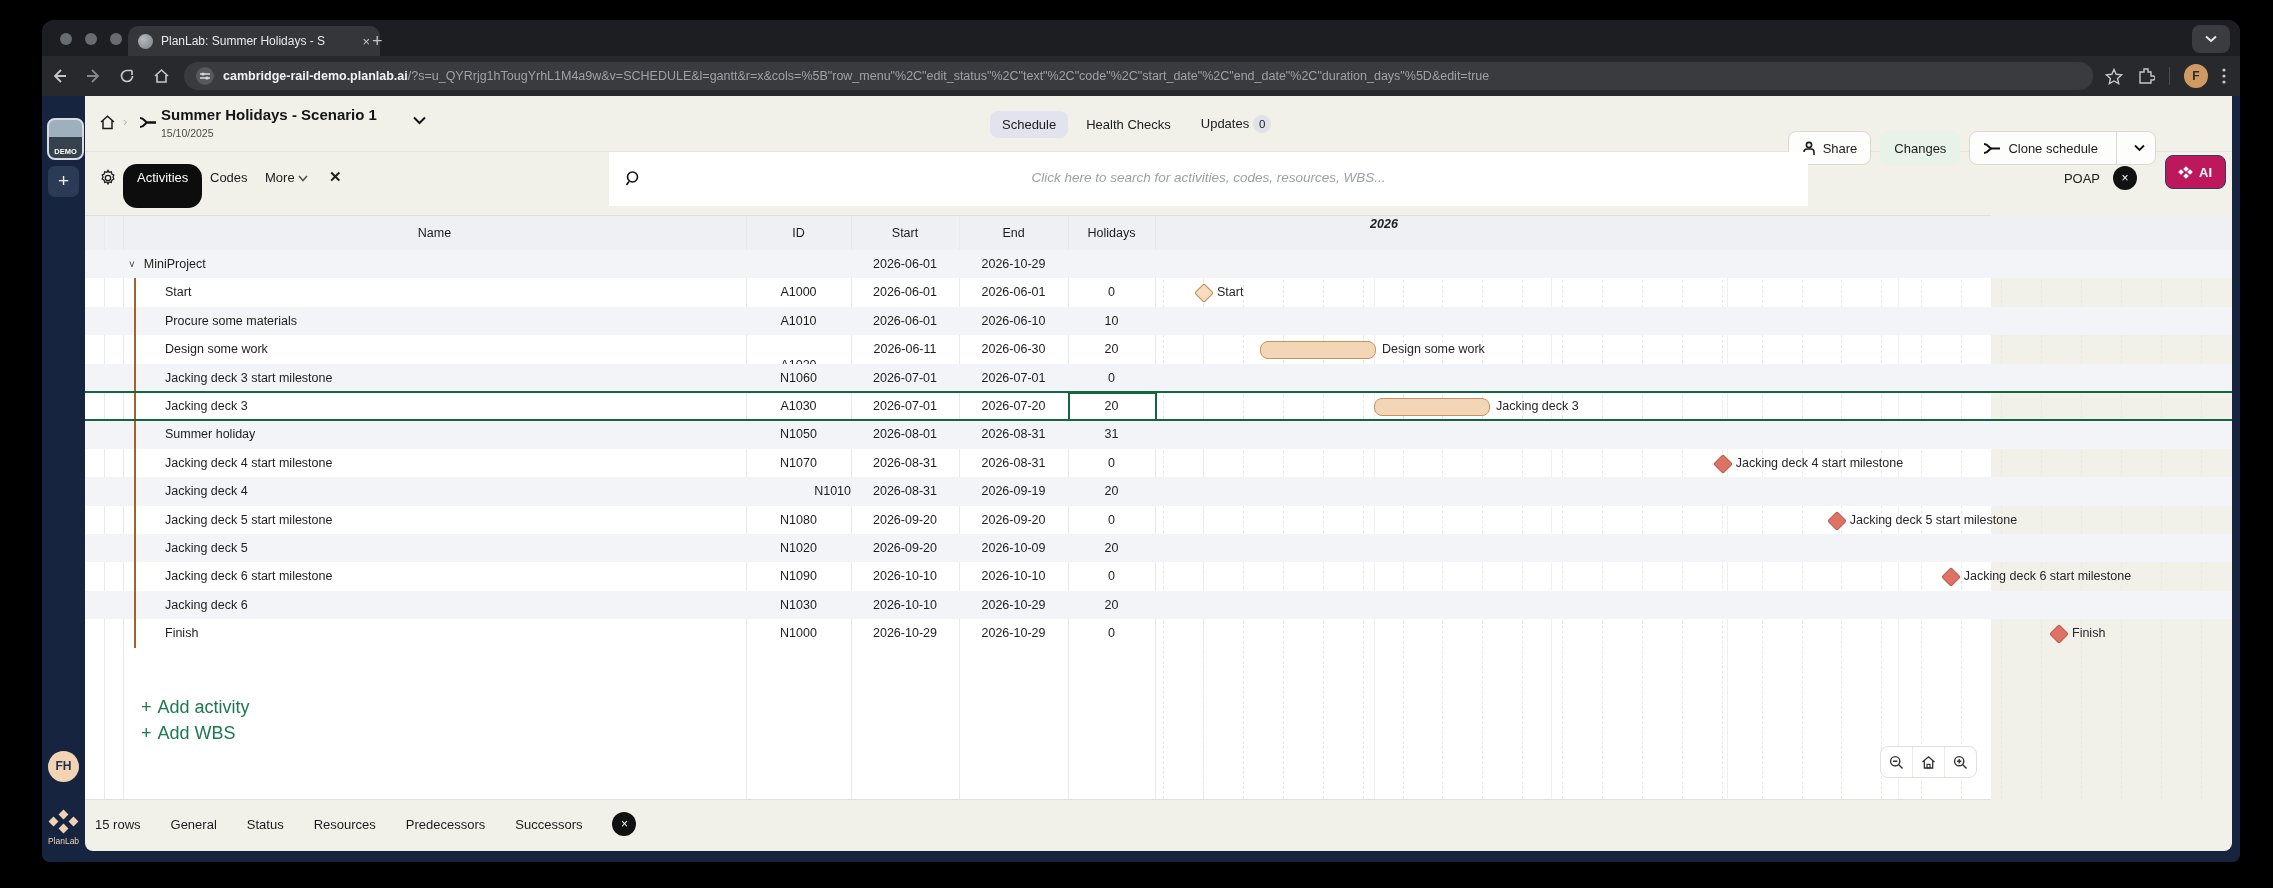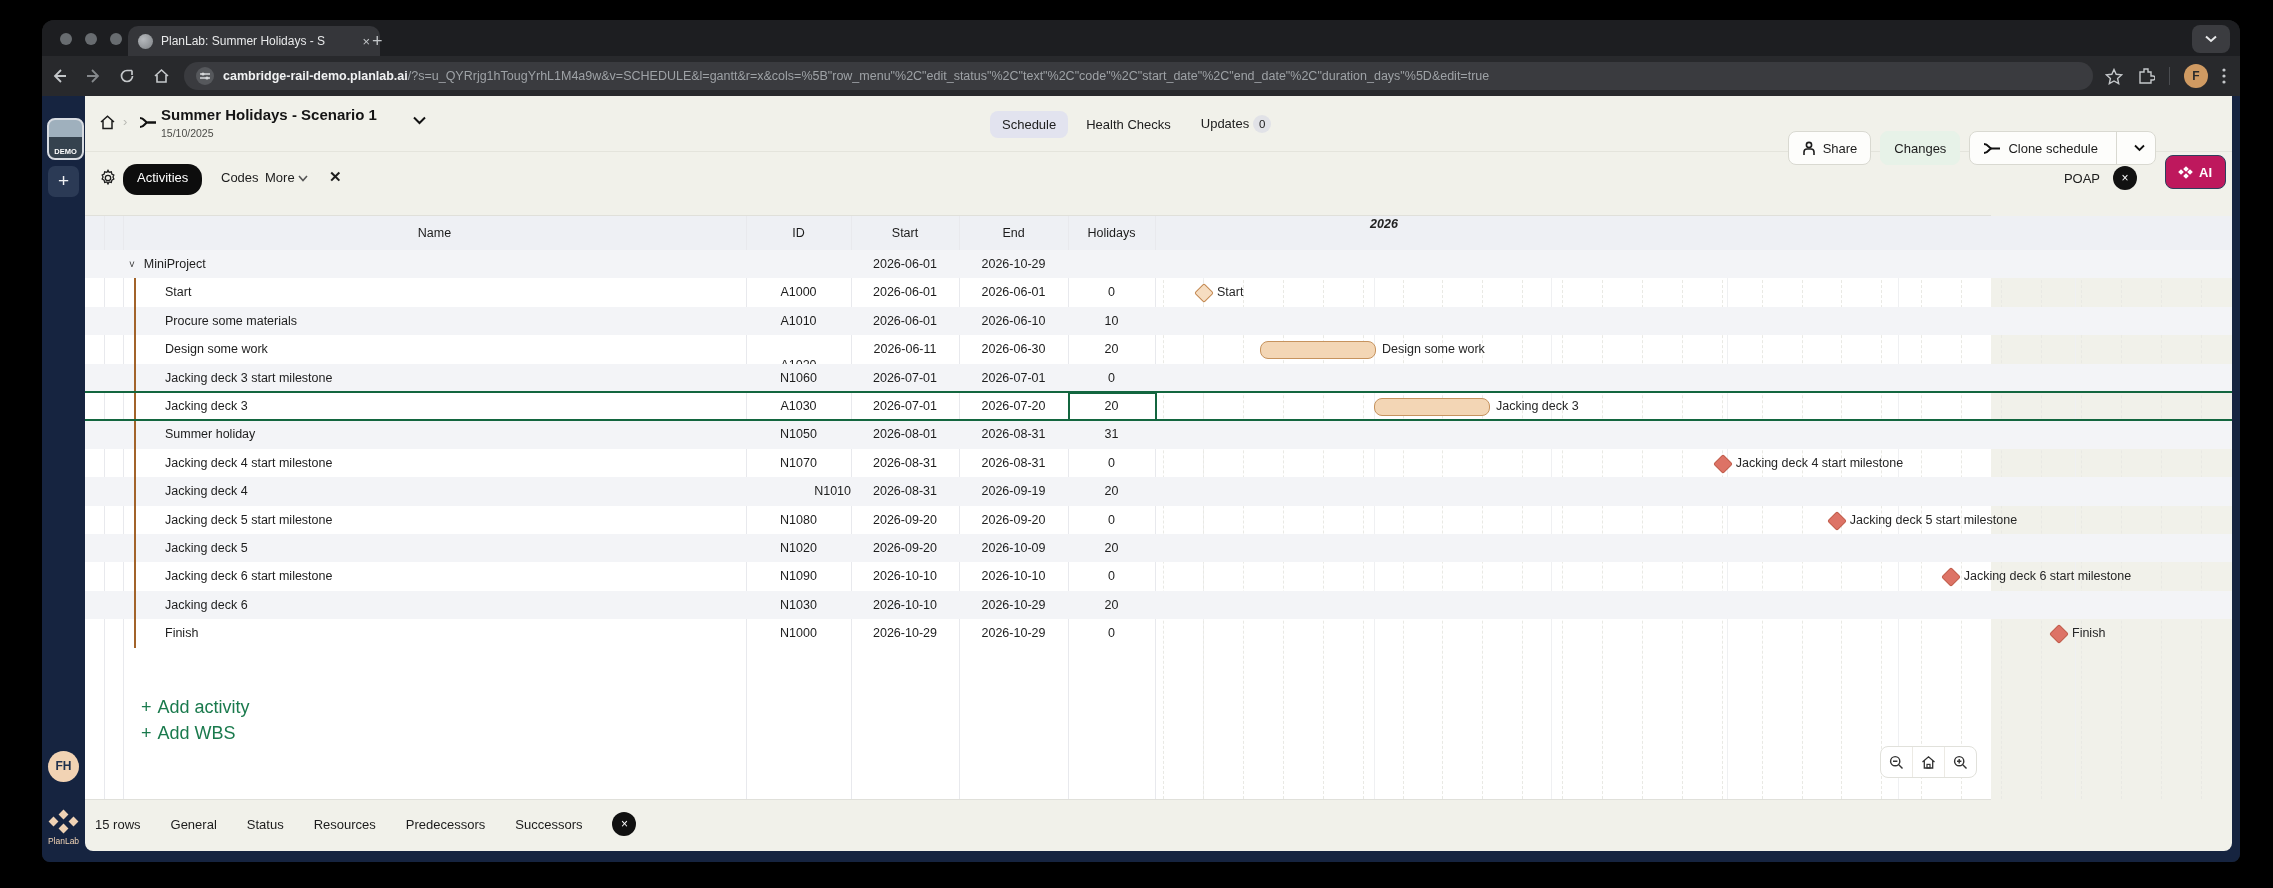--- a/index.html
+++ b/index.html
@@ -67,23 +67,23 @@
   .hbtn.mint{background:#e7f2e8;border-color:#e7f2e8;}
   .hbtn.split{padding-right:0;}
   .splitdiv{width:1px;height:32px;background:#d9d9d1;margin-left:11px;}
   .splitchev{padding:0 10px;}
   .hbtn.ai{background:#be185d;border-color:#2e3f5c;color:#fff;font-weight:bold;margin-top:48px;}
   .ai .dcluster{width:13px;height:11px;}
   .ai .dmd{width:4px;height:4px;background:#fff;}
   
   .toolbar{position:absolute;left:0;top:56px;right:0;height:54px;}
   .gearic{position:absolute;left:14px;top:17px;}
-  .vpill{position:absolute;top:12px;height:31px;border-radius:14px;font-size:13px;line-height:28px;padding:0 14px;}
+  .vpill{position:absolute;top:12px;height:44px;border-radius:14px;font-size:13px;line-height:28px;padding:0 14px;}
   .vpill.act{left:38px;background:#0d0d0d;color:#fff;}
-  .vcodes{position:absolute;left:136px;top:18px;font-size:13px;color:#1c1c1c;}
+  .vcodes{position:absolute;left:125px;top:18px;font-size:13px;color:#1c1c1c;}
   .vmore{position:absolute;left:180px;top:18px;font-size:13px;color:#1c1c1c;}
   .vclose{position:absolute;left:244px;top:16px;font-size:15px;font-weight:bold;color:#1c1c1c;}
   .searchbox{position:absolute;left:524px;top:0;width:1199px;height:54px;background:#fff;}
   .searchic{position:absolute;left:16px;top:18px;}
   .sphold{position:absolute;left:0;right:0;top:18px;text-align:center;font-size:13.5px;font-style:italic;color:#9aa0a6;}
   .poap{position:absolute;right:132px;top:19px;font-size:13px;color:#1c1c1c;}
   .poapx{position:absolute;right:95px;top:14px;width:24px;height:24px;border-radius:50%;background:#111;
     color:#fff;font-size:12px;text-align:center;line-height:24px;}
   
   .panel{position:absolute;left:0;top:119px;width:1906px;height:583px;background:#fff;border-top:1px solid #e0e0da;border-bottom:1px solid #e0e0da;}
@@ -279,20 +279,29 @@
                 <path d="M10 1.5 l1.2 2.2 2.5-.6 .6 2.5 2.2 1.2 -1 2.2 1 2.2 -2.2 1.2 -.6 2.5 -2.5-.6 -1.2 2.2 -1.2-2.2 -2.5 .6 -.6-2.5 -2.2-1.2 1-2.2 -1-2.2 2.2-1.2 .6-2.5 2.5 .6 Z" stroke="#1c1c1c" stroke-width="1.4" fill="none"></path>
                 <circle cx="10" cy="10" r="3" stroke="#1c1c1c" stroke-width="1.4" fill="none"></circle>
               </svg>
           </div>
           <div class="vpill act">Activities</div>
           <div class="vcodes">Codes</div>
           <div class="vmore"><span>More</span> <svg style="display:inline" width="10" height="7" viewBox="0 0 10 7">
                 <path d="M1 1 L5 5.5 L9 1" stroke="#555" stroke-width="1.6" fill="none"></path>
               </svg></div>
           <div class="vclose">✕</div>
+          <div class="searchbox">
+            <div class="searchic">
+              <svg width="17" height="17" viewBox="0 0 17 17">
+                  <circle cx="7.5" cy="7" r="5" stroke="#111" stroke-width="1.6" fill="none"></circle>
+                  <path d="M4 11.5 L1.5 15" stroke="#111" stroke-width="1.6"></path>
+                </svg>
+            </div>
+            <div class="sphold">Click here to search for activities, codes, resources, WBS...</div>
+          </div>
           <div class="poap">POAP</div>
           <div class="poapx">×</div>
         </div>
 
         <div class="panel">
           <div class="ghead">
               <div class="hcol" style="left: 38px; width: 623px;">Name</div>
               <div class="hcol" style="left: 661px; width: 105px;">ID</div>
               <div class="hcol" style="left: 766px; width: 108px;">Start</div>
               <div class="hcol" style="left: 874px; width: 109px;">End</div>

